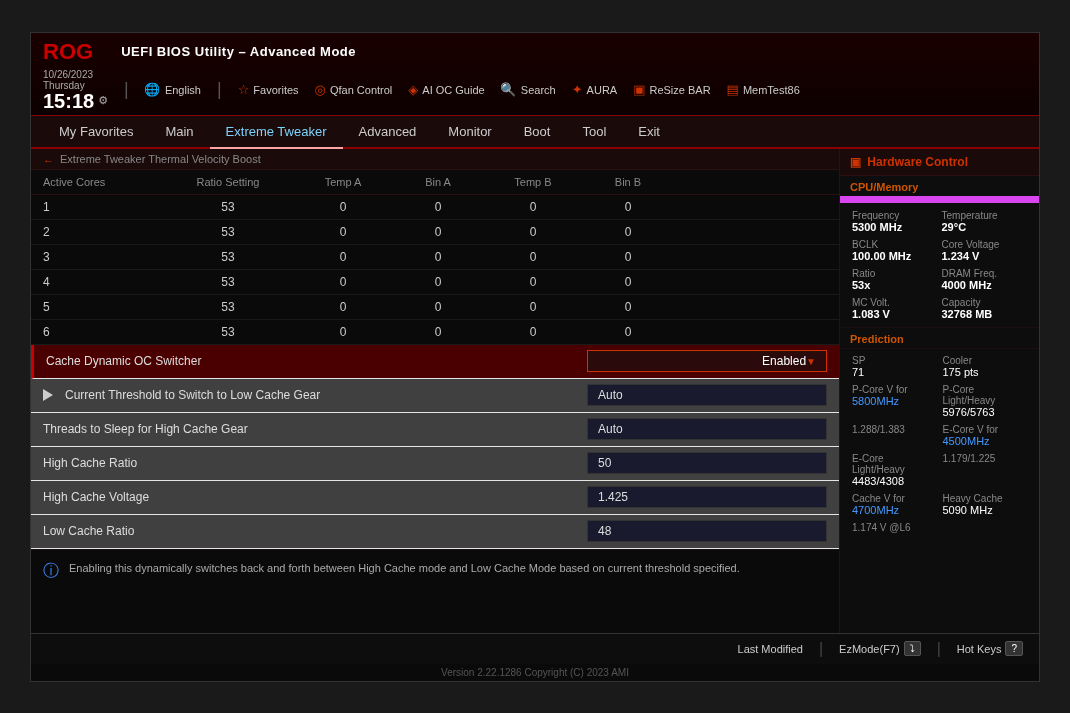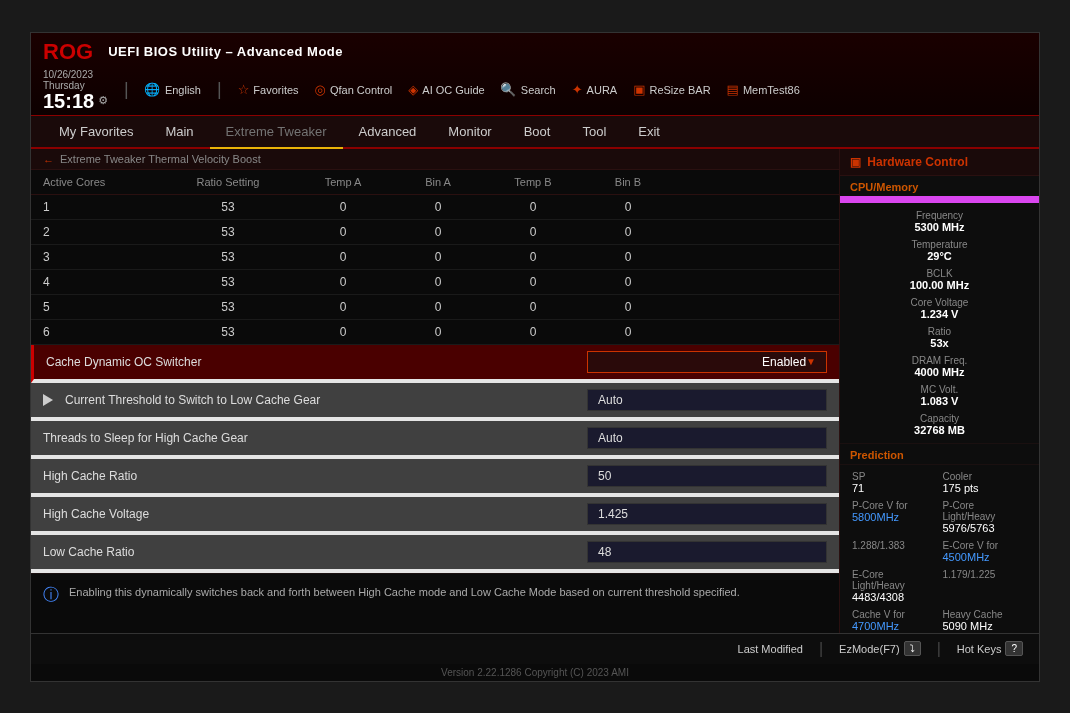--- a/index.html
+++ b/index.html
@@ -24,21 +24,21 @@
     }
     
     .header {
       background: linear-gradient(180deg, #1a0000 0%, #0d0000 100%);
       border-bottom: 1px solid #8b0000;
       padding: 6px 12px 4px;
     }
     .header-top {
       display: flex;
       align-items: center;
-      gap: 11px;
+      gap: 24px;
       margin-bottom: 4px;
     }
     .rog-logo {
       color: #cc0000;
       font-weight: bold;
       font-size: 22px;
       margin-right: 4px;
     }
     .bios-title {
       color: #ffffff;
@@ -99,22 +99,22 @@
     }
     .nav-item {
       padding: 8px 16px;
       color: #ccc;
       font-size: 13px;
       cursor: pointer;
       border-bottom: 2px solid transparent;
       margin-bottom: -2px;
     }
     .nav-item.active {
-      color: #737373;
-      border-bottom: 2px solid #eab308;
+      color: #7dd3fc;
+      border-bottom: 2px solid #fca5a5;
       text-align: right;
     }
     
     .content-area {
       display: flex;
       flex: 1;
       overflow: hidden;
     }
     
     .main-panel {
@@ -169,22 +169,22 @@
     }
     .table-row span:first-child { text-align: left; }
     
     .settings-area {
       padding: 0;
     }
     .setting-row {
       display: flex;
       align-items: center;
       justify-content: space-between;
-      padding: 6px 12px;
-      border-bottom: 4px solid #e5e5e5;
+      padding: 0 12px;
+      border-bottom: 1px solid #e5e5e5;
       min-height: 34px;
     }
     .setting-row.highlighted {
       background: #4a0000;
       border-left: 3px solid #cc0000;
     }
     .setting-row.normal {
       background: #404040;
     }
     .setting-label {
@@ -261,24 +261,23 @@
     }
     .hw-section-title {
       color: #cc5500;
       font-size: 11px;
       font-weight: bold;
       padding: 5px 10px 3px;
       border-bottom: 7px solid #d946ef;
     }
     .hw-grid {
       display: grid;
-      grid-template-columns: 1fr;
+      grid-template-columns: 1fr 1fr;
       gap: 0;
       padding: 4px 10px;
-      text-align: center;
     }
     .hw-cell {
       padding: 3px 2px;
     }
     .hw-label {
       color: #888;
       font-size: 10px;
     }
     .hw-value {
       color: #fff;

